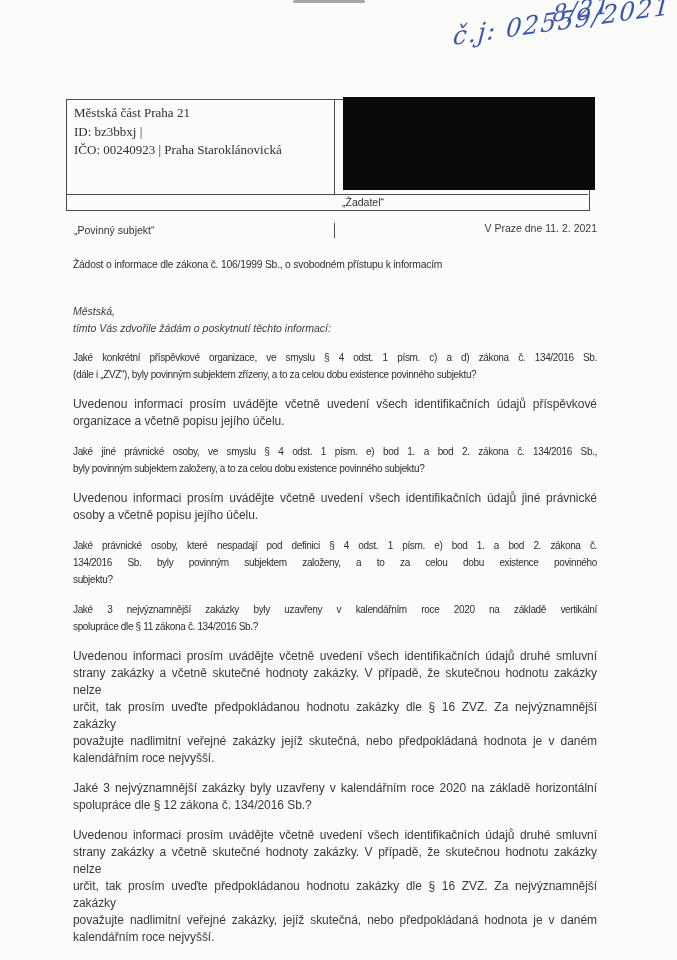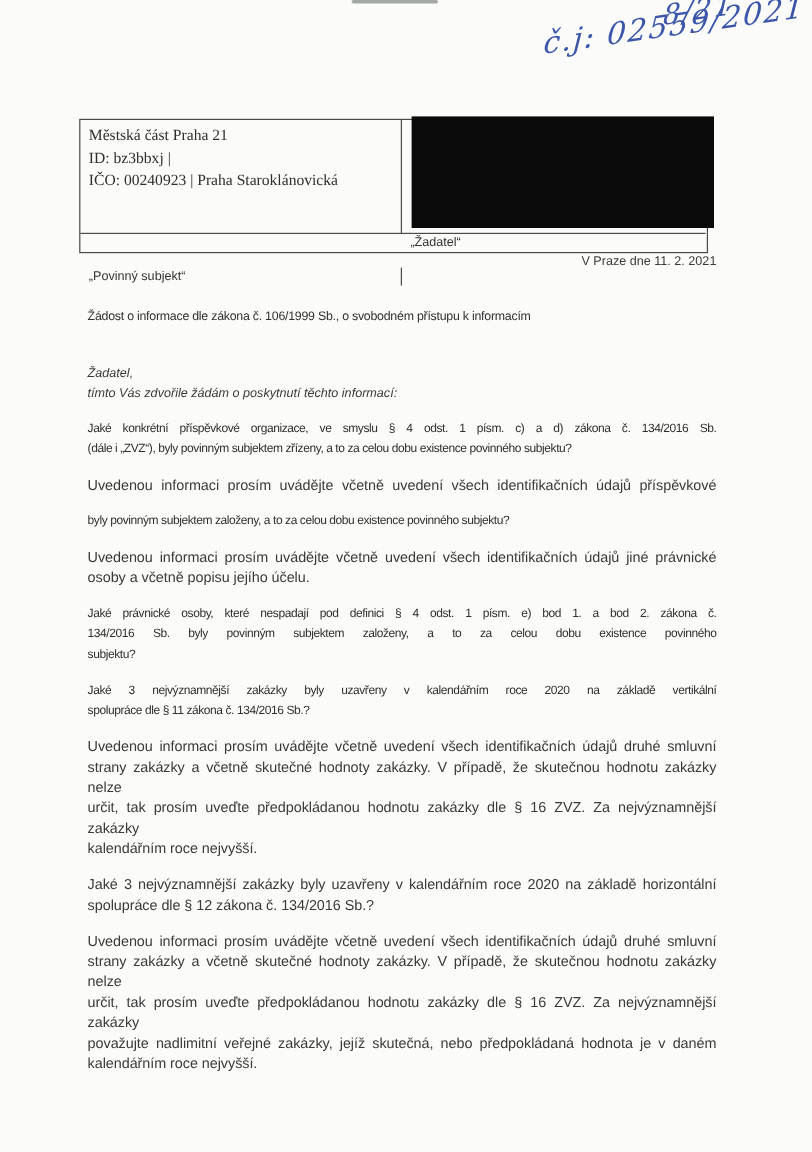--- a/index.html
+++ b/index.html
@@ -27,21 +27,21 @@
   .cell-tr { position:absolute; left:268px; top:0; width:253px; height:94.5px;
              border-bottom:1.5px solid #4a4a4a; }
   .cell-bl { position:absolute; left:0; top:94.5px; width:268px; height:15px;
              border-right:1.5px solid #4a4a4a; padding:1px 7px; font-size:10.5px;margin-top:28px; }
   .cell-br { position:absolute; left:268px; top:94.5px; width:253px; height:15px;
              padding:1px 7px; font-size:10.5px; }
 
   .redaction { position:absolute; left:343px; top:97px; width:252px; height:93px;
                background:#0a0a0a; z-index:2; }
 
-  .dateline { position:absolute; top:212px; right:80px; font-size:10.5px; color:#3a3a3a; }
+  .dateline { position:absolute; top:222px; right:80px; font-size:10.5px; color:#3a3a3a; }
 
   
   .content { position:absolute; left:73px; top:256px; width:524px; color:#3a3a3a; }
   .subject { font-weight:normal; font-size:10.3px; letter-spacing:-0.2px;
              line-height:17px; color:#2f2f2f; margin:0 0 30px 0; }
   .salutation { font-style:italic; font-size:10.5px; line-height:17px; margin:0 0 12px 0; }
 
   .para { margin:0 0 13px 0; font-size:12px; letter-spacing:-0.05px; }
   .para.bold { font-weight:normal; font-size:10px; letter-spacing:-0.35px; color:#2f2f2f; }
   .ln { line-height:17px; text-align:justify; text-align-last:justify; hyphens:none; }
@@ -69,34 +69,36 @@
   </div>
 
   <div class="redaction"></div>
 
   <div class="dateline">V Praze dne 11. 2. 2021</div>
 
   <div class="content">
     <div class="subject">Žádost o informace dle zákona č. 106/1999 Sb., o svobodném přístupu k informacím</div>
 
     <div class="salutation">
-      <div>Žadatel,</div>
+      <div>Městská,</div>
       <div>tímto Vás zdvořile žádám o poskytnutí těchto informací:</div>
     </div>
 
     <p class="para bold">
       <span class="ln" style="display:block">Jaké konkrétní příspěvkové organizace, ve smyslu § 4 odst. 1 písm. c) a d) zákona č. 134/2016 Sb.</span>
       <span class="ln last" style="display:block">(dále i „ZVZ“), byly povinným subjektem zřízeny, a to za celou dobu existence povinného subjektu?</span>
     </p>
 
     <p class="para">
       <span class="ln" style="display:block">Uvedenou informaci prosím uvádějte včetně uvedení všech identifikačních údajů příspěvkové</span>
+      <span class="ln last" style="display:block">organizace a včetně popisu jejího účelu.</span>
     </p>
 
     <p class="para bold">
+      <span class="ln" style="display:block">Jaké jiné právnické osoby, ve smyslu § 4 odst. 1 písm. e) bod 1. a bod 2. zákona č. 134/2016 Sb.,</span>
       <span class="ln last" style="display:block">byly povinným subjektem založeny, a to za celou dobu existence povinného subjektu?</span>
     </p>
 
     <p class="para">
       <span class="ln" style="display:block">Uvedenou informaci prosím uvádějte včetně uvedení všech identifikačních údajů jiné právnické</span>
       <span class="ln last" style="display:block">osoby a včetně popisu jejího účelu.</span>
     </p>
 
     <p class="para bold">
       <span class="ln" style="display:block">Jaké právnické osoby, které nespadají pod definici § 4 odst. 1 písm. e) bod 1. a bod 2. zákona č.</span>
@@ -106,20 +108,21 @@
 
     <p class="para bold">
       <span class="ln" style="display:block">Jaké 3 nejvýznamnější zakázky byly uzavřeny v kalendářním roce 2020 na základě vertikální</span>
       <span class="ln last" style="display:block">spolupráce dle § 11 zákona č. 134/2016 Sb.?</span>
     </p>
 
     <p class="para">
       <span class="ln" style="display:block">Uvedenou informaci prosím uvádějte včetně uvedení všech identifikačních údajů druhé smluvní</span>
       <span class="ln" style="display:block">strany zakázky a včetně skutečné hodnoty zakázky. V případě, že skutečnou hodnotu zakázky nelze</span>
       <span class="ln" style="display:block">určit, tak prosím uveďte  předpokládanou hodnotu zakázky dle § 16 ZVZ. Za nejvýznamnější zakázky</span>
+      <span class="ln" style="display:block">považujte nadlimitní veřejné zakázky jejíž skutečná, nebo předpokládaná hodnota je v daném</span>
       <span class="ln last" style="display:block">kalendářním roce nejvyšší.</span>
     </p>
 
     <p class="para">
       <span class="ln" style="display:block">Jaké 3 nejvýznamnější zakázky byly uzavřeny v kalendářním roce 2020 na základě horizontální</span>
       <span class="ln last" style="display:block">spolupráce dle § 12 zákona č. 134/2016 Sb.?</span>
     </p>
 
     <p class="para">
       <span class="ln" style="display:block">Uvedenou informaci prosím uvádějte včetně uvedení všech identifikačních údajů druhé smluvní</span>

